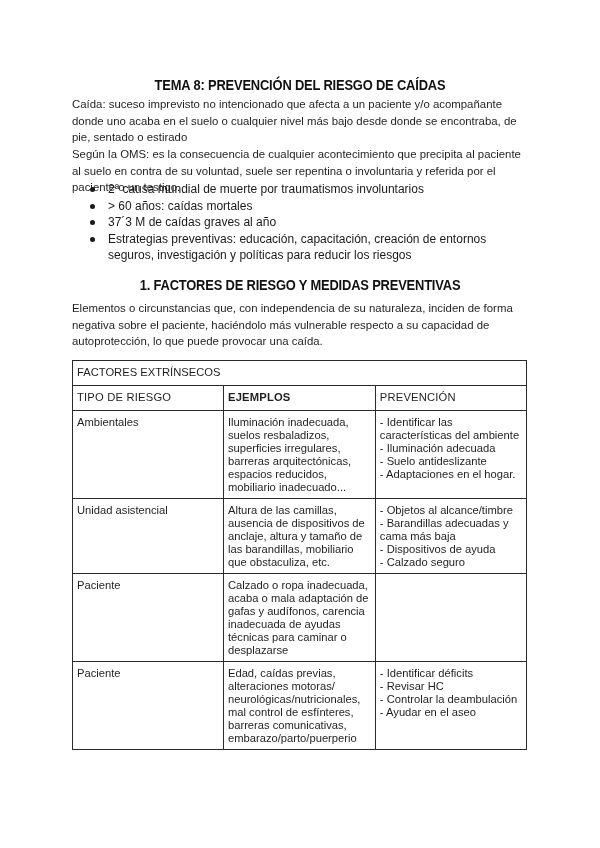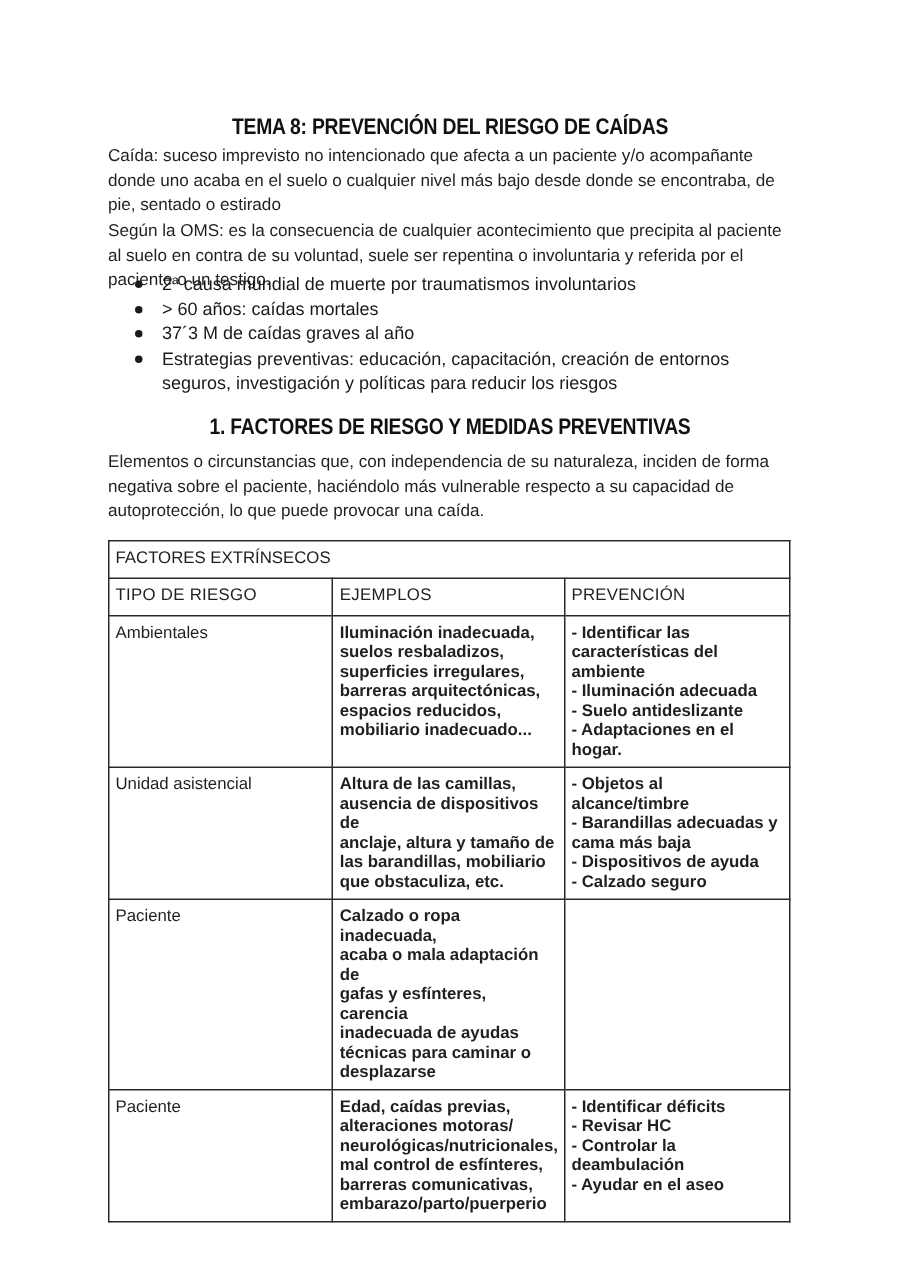--- a/index.html
+++ b/index.html
@@ -13,23 +13,23 @@
     .p2 { top: 146px; }
     .bullets { position: absolute; left: 88px; top: 181px; width: 440px; margin: 0; padding: 0; list-style: none; font-size: 12px; line-height: 16.5px; }
     .bullets li { position: relative; padding-left: 20px; }
     .bullets li .dot { position: absolute; left: 2px; top: 6px; width: 5px; height: 5px; border-radius: 50%; background: #1a1a1a; }
     .p3 { top: 300px; }
     table.risk { position: absolute; left: 72px; top: 360px; width: 455px; border-collapse: collapse; font-size: 11.2px; line-height: 13px; color: #1f1f1f; }
     table.risk td { border: 1.3px solid #2a2a2a; vertical-align: top; padding: 5px 4px 4px 4px; }
     table.risk td.section { padding: 5px 4px 5px 4px; height: 14px; margin-left: 28px; }
     table.risk td.hdr { height: 14px; padding: 5px 4px 5px 4px; letter-spacing: 0.2px; }
     .c1 { width: 143px; }
-    .c2 { width: 143px; }
+    .c2 { width: 143px; font-weight: bold; }
     .c3 { width: 143px; }
-    .cell-line { display: block; font-weight: bold; }
+    .cell-line { display: block; }
   </style>
 </head>
 <body>
 
 <div class="page">
   <div class="title title-main">TEMA 8: PREVENCIÓN DEL RIESGO DE CAÍDAS</div>
 
   <div class="para p1">Caída: suceso imprevisto no intencionado que afecta a un paciente y/o acompañante donde uno acaba en el suelo o cualquier nivel más bajo desde donde se encontraba, de pie, sentado o estirado</div>
   <div class="para p2">Según la OMS:  es la consecuencia de cualquier acontecimiento que precipita al paciente al suelo en contra de su voluntad, suele ser repentina o involuntaria y referida por el paciente o un testigo.</div>
 
@@ -86,21 +86,21 @@
             <span class="cell-line">cama más baja</span>
             <span class="cell-line">- Dispositivos de ayuda</span>
             <span class="cell-line">- Calzado seguro</span>
           </td>
       </tr>
       <tr>
         <td>Paciente</td>
         <td>
             <span class="cell-line">Calzado o ropa inadecuada,</span>
             <span class="cell-line">acaba o mala adaptación de</span>
-            <span class="cell-line">gafas y esfínteres, carencia</span>
+            <span class="cell-line">gafas y audífonos, carencia</span>
             <span class="cell-line">inadecuada de ayudas</span>
             <span class="cell-line">técnicas para caminar o</span>
             <span class="cell-line">desplazarse</span>
           </td>
         <td></td>
       </tr>
       <tr>
         <td>Paciente</td>
         <td>
             <span class="cell-line">Edad, caídas previas,</span>

